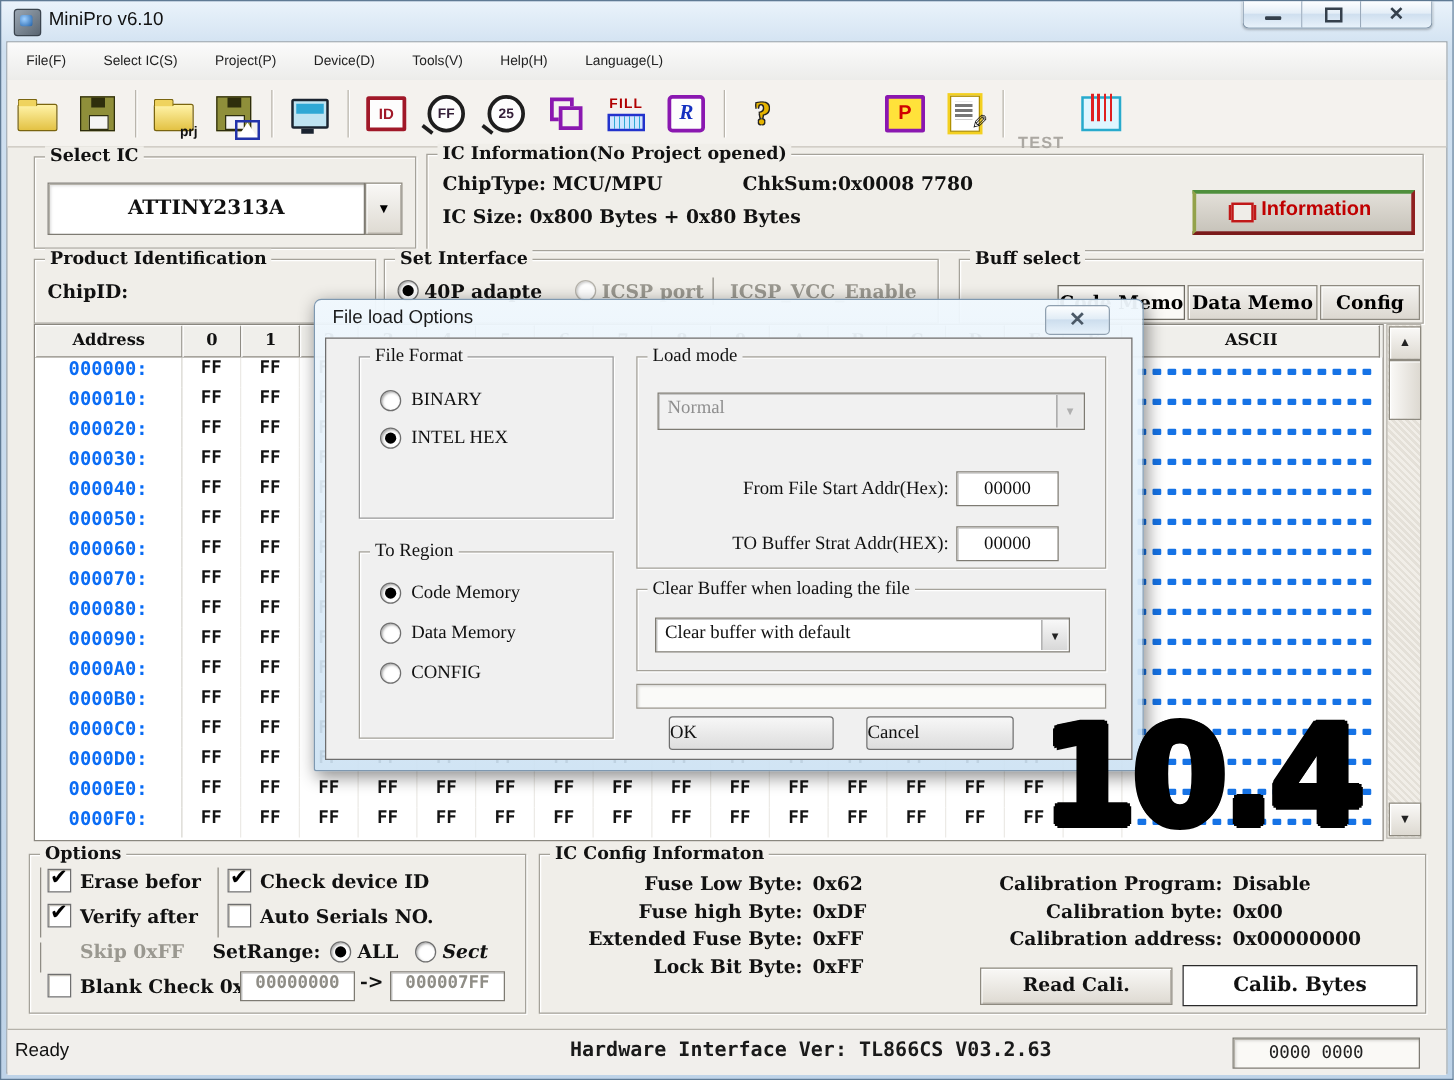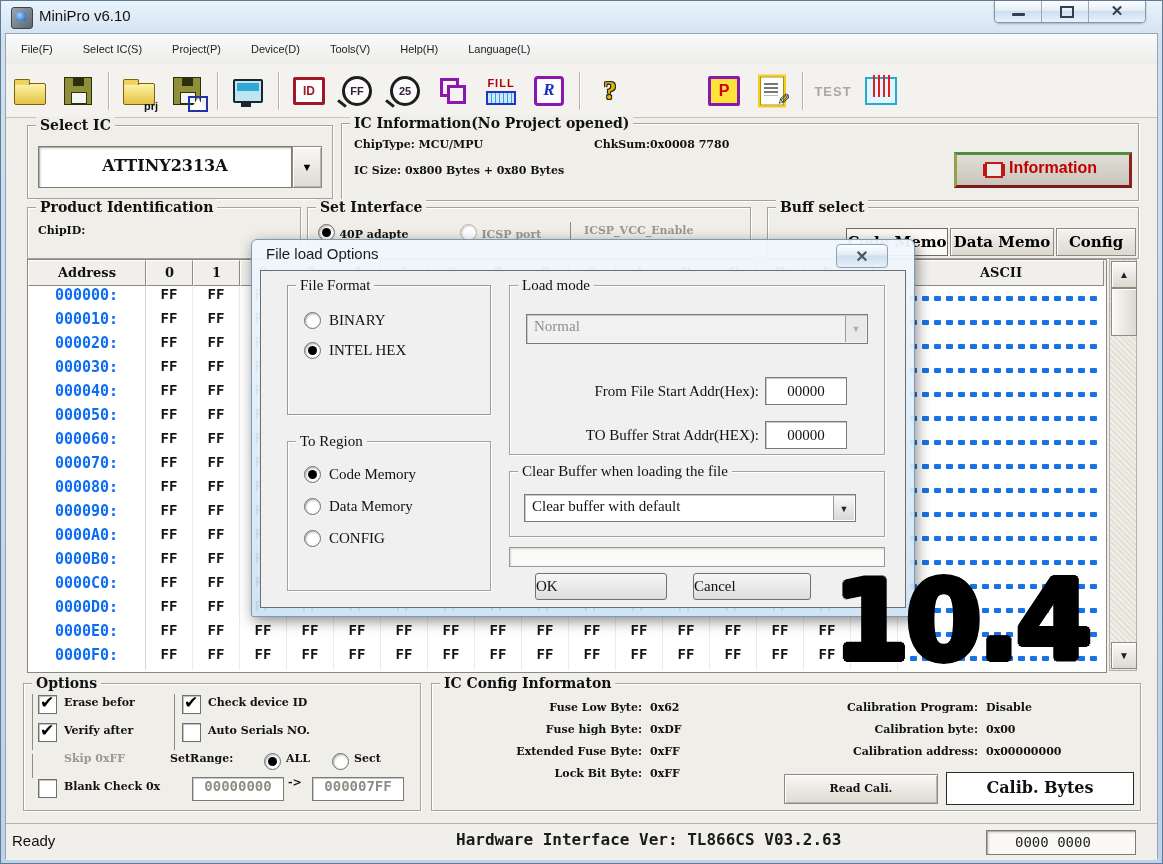--- a/index.html
+++ b/index.html
@@ -43,27 +43,27 @@
   .ic-swap::after{content:"";position:absolute;right:0;bottom:0;width:13px;height:13px;border:3px solid #8A18B0;background:#F4F2EE;}
   .ic-fill{width:30px;height:28px;text-align:center;}
   .ic-fill .ic-fill-t{display:block;font:bold 11px "Liberation Sans",sans-serif;color:#B00000;letter-spacing:1px;}
   .ic-fill::after{content:"";display:block;margin:2px auto 0;width:26px;height:10px;border:2px solid #2233CC;background:repeating-linear-gradient(90deg,#CFE6FF 0 3px,#2FA8D5 3px 4px);}
   .ic-chipP{width:26px;height:24px;border:3px solid #8A18B0;background:#FFE23A;color:#D00000;font:bold 16px "Liberation Sans",sans-serif;text-align:center;line-height:24px;border-radius:2px;}
   .ic-chipR{width:24px;height:24px;border:3px solid #8A18B0;background:#FDFDFD;color:#1430C0;font:italic bold 17px "Liberation Serif",serif;text-align:center;line-height:22px;border-radius:4px;}
   .ic-q{font:bold 26px "Liberation Serif",serif;color:#E5B400;text-shadow:1px 1px 0 #222,-1px -1px 0 #222,1px -1px 0 #222,-1px 1px 0 #222;line-height:28px;}
   .ic-doc{width:22px;height:27px;background:#FFF;border:1px solid #B09000;box-shadow:0 0 0 2px #F3D020;}
   .ic-doc::before{content:"";position:absolute;left:3px;top:4px;width:14px;height:14px;background:repeating-linear-gradient(#FFF 0 2px,#777 2px 4px);}
   .ic-doc::after{content:"✎";position:absolute;right:-7px;bottom:-4px;font-size:16px;color:#222;transform:scaleX(-1);}
-  .ic-test{font:bold 13px "Liberation Sans",sans-serif;color:#ABA8A2;letter-spacing:1px;}
+  .ic-test{font:bold 13px "Liberation Sans",sans-serif;color:#ABA8A2;letter-spacing:1px;margin-top:23px;}
   .ic-pins{width:28px;height:24px;background:#DFF6FF;border:2px solid #28AACC;}
   .ic-pins::before{content:"";position:absolute;left:3px;top:-4px;right:3px;height:22px;background:repeating-linear-gradient(90deg,transparent 0 3px,#E02020 3px 5px);}
   
   .grp{position:absolute;border:1px solid #A5A29A;box-shadow:inset 1px 1px 0 #FFF, 1px 1px 0 #FFF;}
   .grp>.gl{position:absolute;top:-9px;left:8px;background:#F0EEE9;padding:0 4px;font:bold 14px "DejaVu Serif",serif;color:#111;white-space:nowrap;}
-  .px{font-family:"DejaVu Serif",serif;font-weight:bold;font-size:11px;color:#111;white-space:nowrap;}
+  .px{font-family:"DejaVu Serif",serif;font-weight:bold;font-size:15px;color:#111;white-space:nowrap;}
   .mono{font-family:"DejaVu Sans Mono",monospace;font-weight:bold;}
   .gray{color:#9A9890 !important;}
   .btn3d{background:linear-gradient(#F9F8F6,#DEDAD2);border:1px solid #8E8A80;box-shadow:inset 1px 1px 0 #FFF, inset -1px -1px 0 #B9B5AC;cursor:pointer;}
   .sunken{background:#FFF;border:1px solid #7E7B73;box-shadow:inset 1px 1px 0 #B5B2AA, inset 2px 2px 2px rgba(0,0,0,.12);}
   .radio{width:15px;height:15px;border-radius:50%;background:#FFF;border:1px solid #6F6F6F;box-shadow:inset 1px 1px 2px #AAA;display:inline-block;position:relative;vertical-align:-3px;}
   .radio.sel::after{content:"";position:absolute;inset:3px;background:#000;border-radius:50%;}
   .radio.dis{border-color:#B5B2AA;box-shadow:inset 1px 1px 2px #CCC;}
   .cb{width:17px;height:17px;background:#FFF;border:1px solid #6F6F6F;box-shadow:inset 1px 1px 0 #C5C2BA;display:inline-block;position:relative;}
   .cb.on::after{content:"✔";position:absolute;left:1px;top:-4px;font:bold 17px "DejaVu Sans",sans-serif;color:#000;}
   .vline{position:absolute;width:1px;background:#8F8C84;}
@@ -606,21 +606,21 @@
     <span class="cb on" style="position:absolute;left:14px;top:39px;"></span>
     <span class="px" style="position:absolute;left:40px;top:40px;">Verify after</span>
     <span class="cb" style="position:absolute;left:158px;top:39px;"></span>
     <span class="px" style="position:absolute;left:184px;top:40px;">Auto Serials NO.</span>
     <div class="vline" style="left:8px;top:70px;height:24px;"></div>
     <span class="px gray" style="position:absolute;left:40px;top:68px;">Skip 0xFF</span>
     <span class="px" style="position:absolute;left:146px;top:68px;">SetRange:</span>
     <span class="radio sel" style="position:absolute;left:240px;top:69px;"></span>
     <span class="px" style="position:absolute;left:262px;top:68px;">ALL</span>
     <span class="radio" style="position:absolute;left:308px;top:69px;"></span>
-    <span class="px" style="position:absolute;left:330px;top:68px;">Sect</span>
+    <span class="px" style="position:absolute;left:330px;top:68px;font-style:italic;">Sect</span>
     <span class="cb" style="position:absolute;left:14px;top:95px;"></span>
     <span class="px" style="position:absolute;left:40px;top:96px;">Blank Check 0x</span>
     <div class="tbox" style="left:168px;top:93px;width:92px;height:24px;line-height:22px;color:#8F8D86;font:bold 14px 'DejaVu Sans Mono',monospace;">00000000</div>
     <span class="px" style="position:absolute;left:264px;top:92px;">-&gt;</span>
     <div class="tbox" style="left:288px;top:93px;width:92px;height:24px;line-height:22px;color:#8F8D86;font:bold 14px 'DejaVu Sans Mono',monospace;">000007FF</div>
   </div>
 
   <div class="grp" style="left:430px;top:682px;width:708px;height:126px;">
     <span class="gl">IC Config Informaton</span>
     <div style="position:absolute;left:14px;top:12px;">

